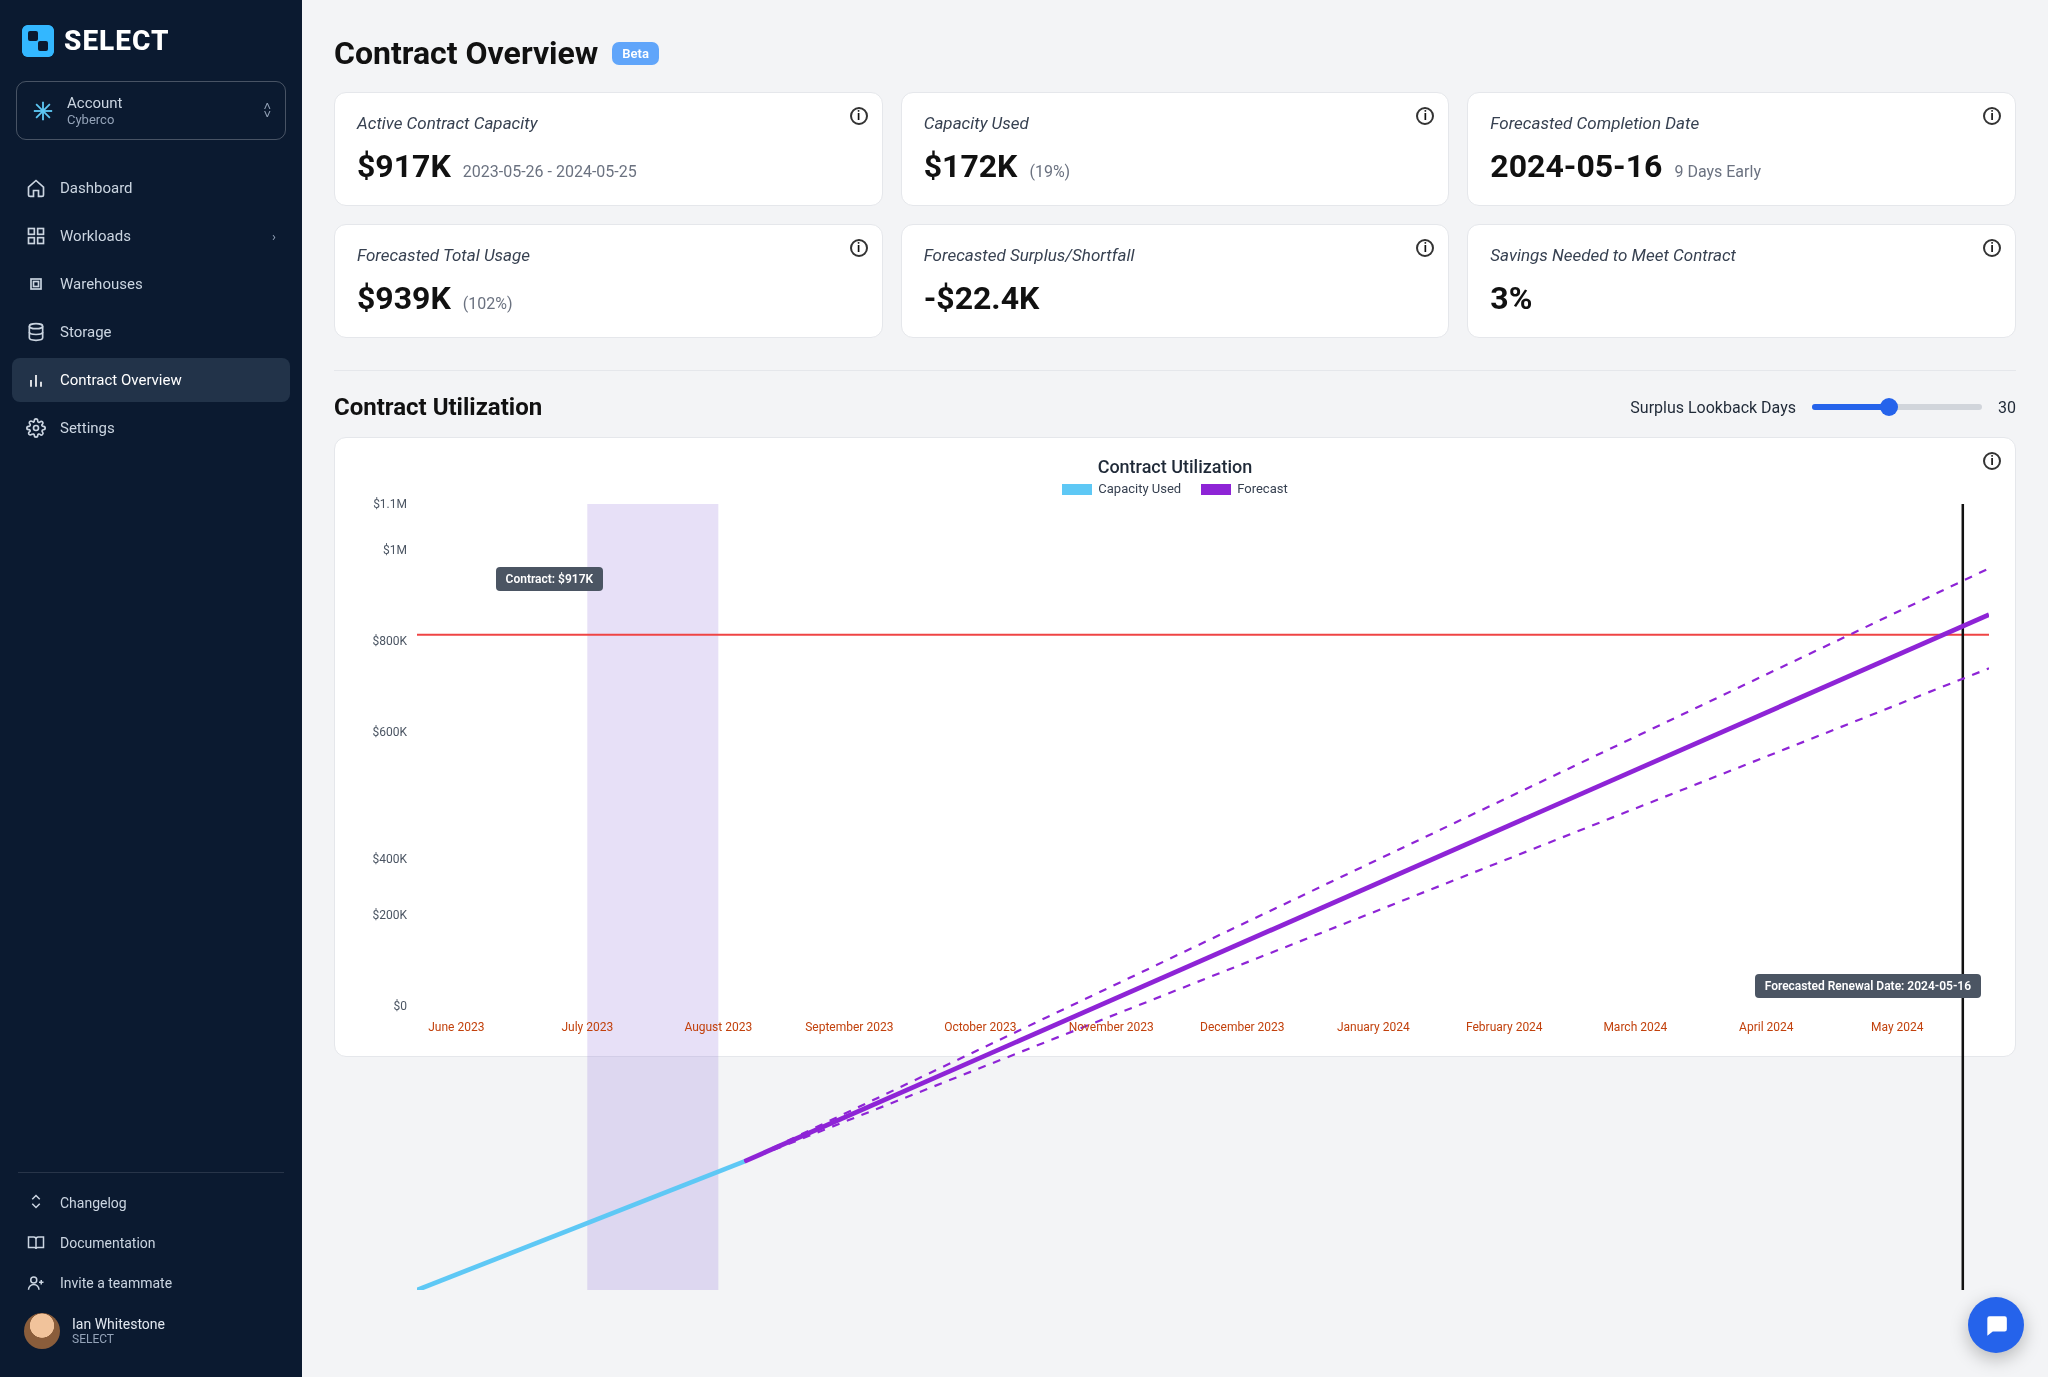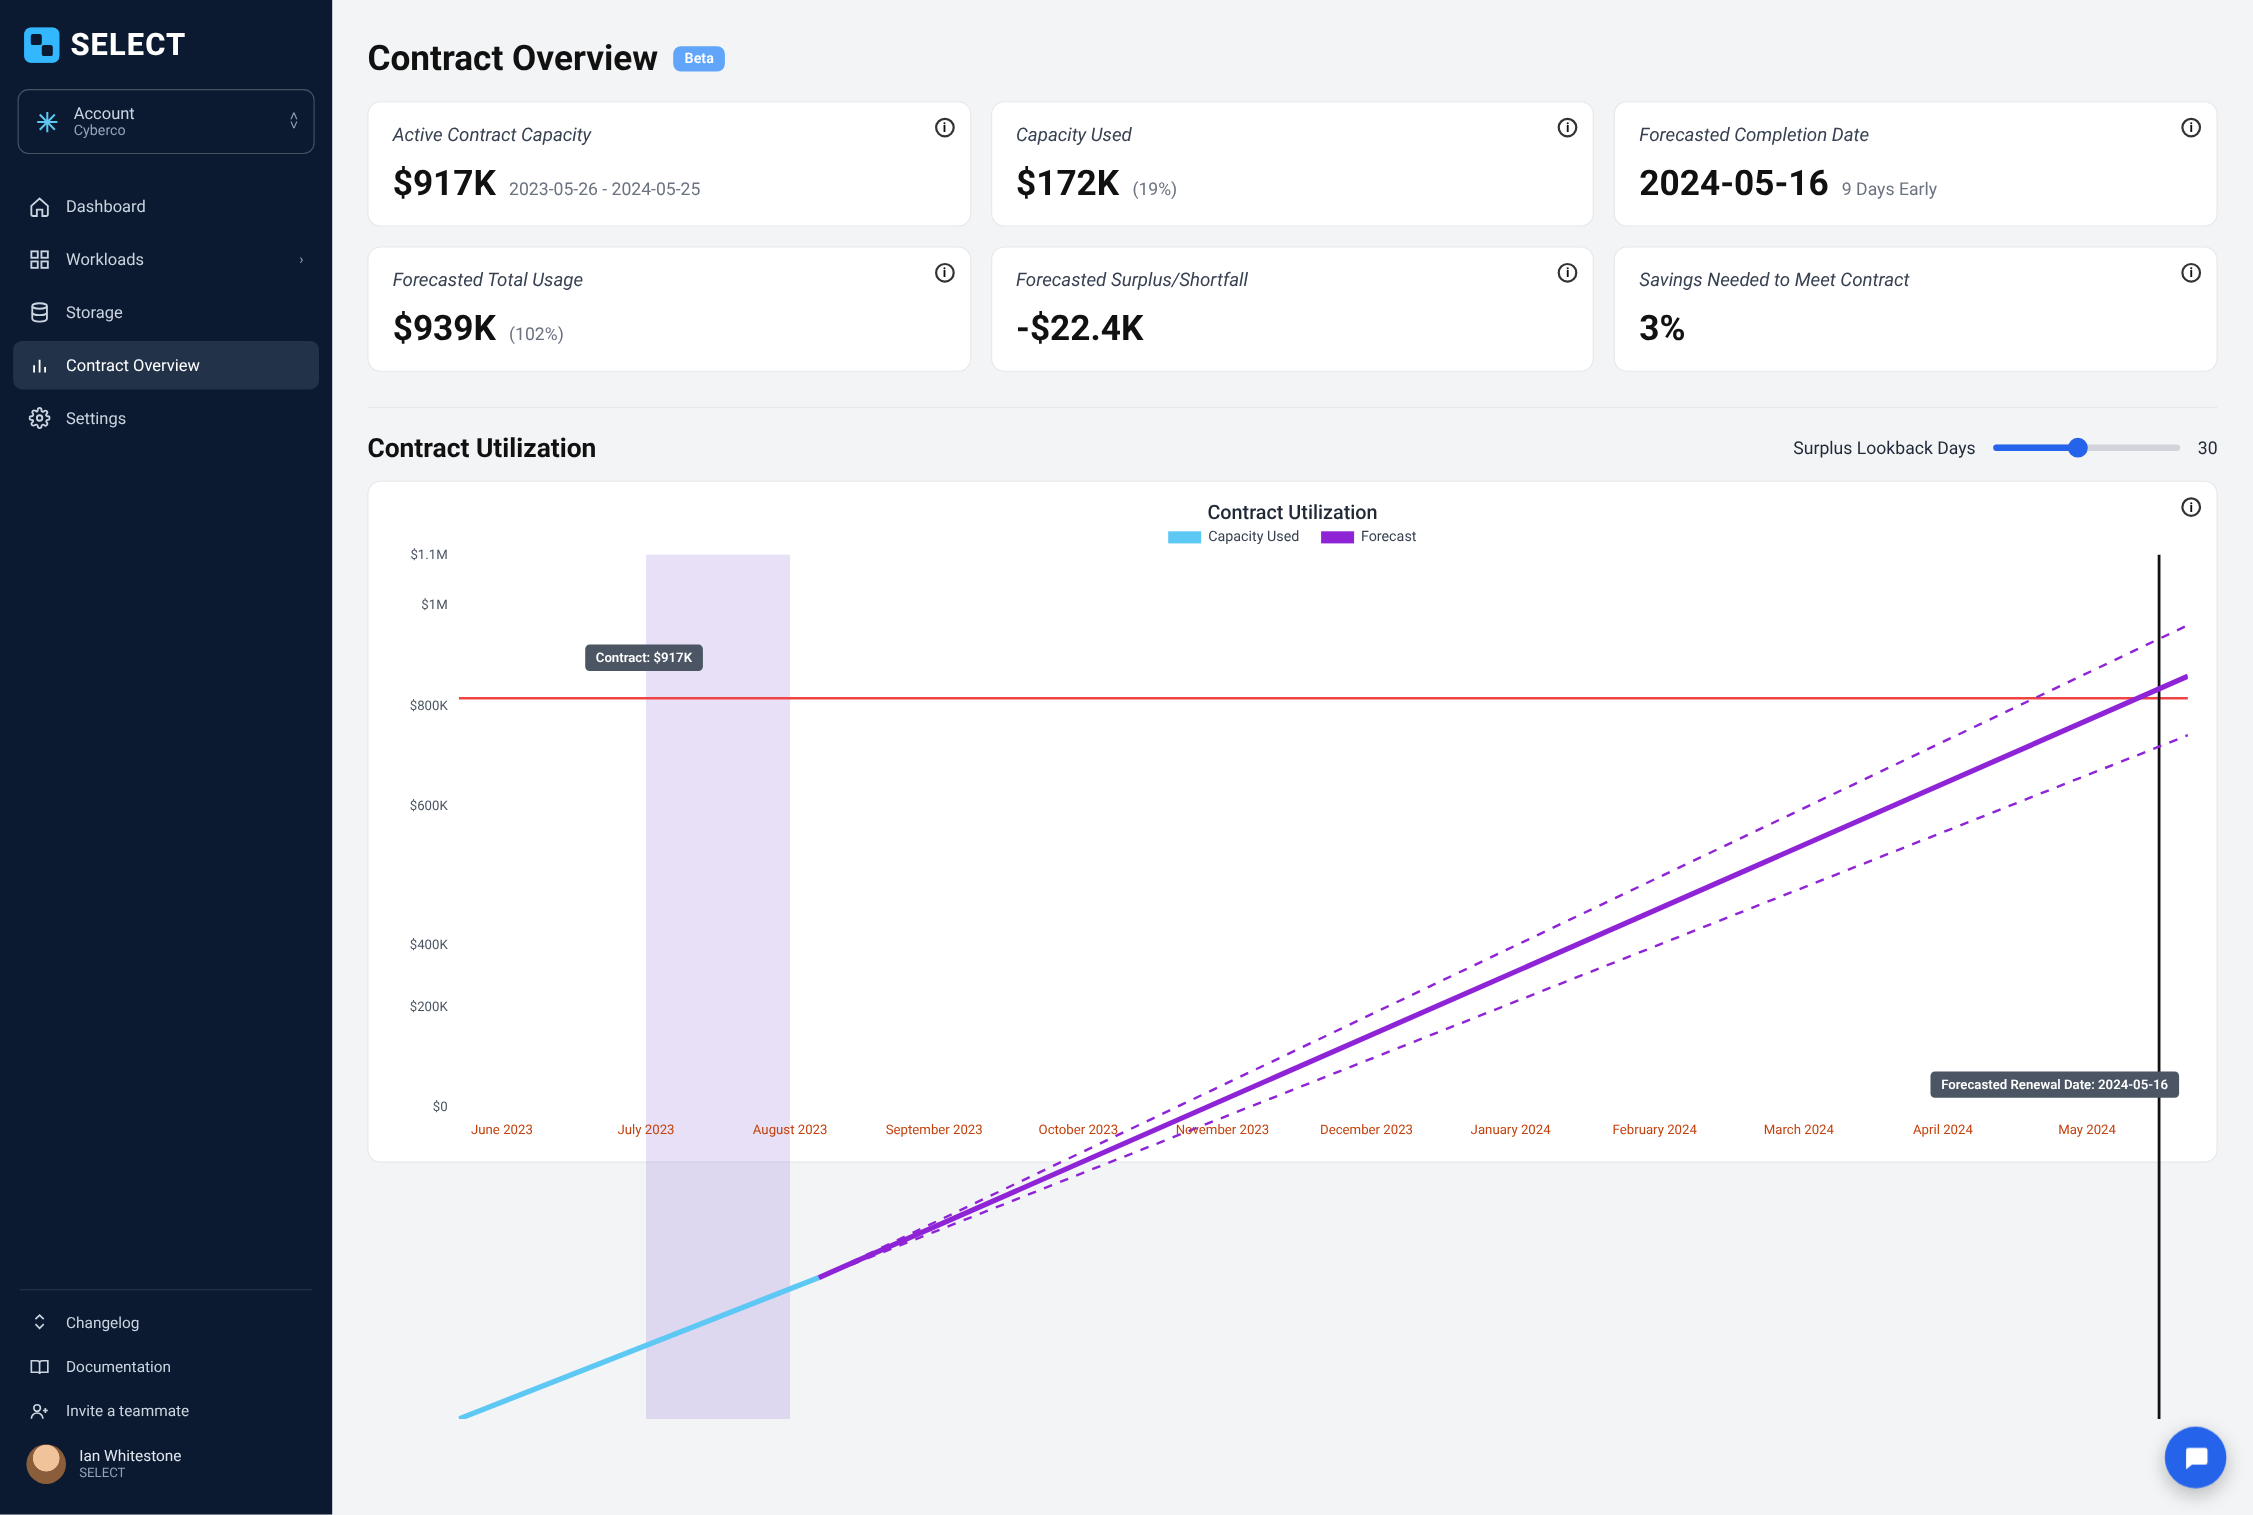--- a/index.html
+++ b/index.html
@@ -116,20 +116,29 @@
       <span class="nav-icon">
           <svg viewBox="0 0 24 24" width="20" height="20" fill="none" stroke="currentColor" stroke-width="2">
             <rect x="3" y="3" width="7" height="7"></rect>
             <rect x="14" y="3" width="7" height="7"></rect>
             <rect x="3" y="14" width="7" height="7"></rect>
             <rect x="14" y="14" width="7" height="7"></rect>
           </svg>
         </span>
       <span>Workloads</span>
       <span class="cv">›</span>
+    </div>
+    <div class="nav-item">
+      <span class="nav-icon">
+          <svg viewBox="0 0 24 24" width="20" height="20" fill="none" stroke="currentColor" stroke-width="2">
+            <rect x="6" y="6" width="12" height="12"></rect>
+            <rect x="9" y="9" width="6" height="6"></rect>
+          </svg>
+        </span>
+      <span>Warehouses</span>
     </div>
     <div class="nav-item">
       <span class="nav-icon">
           <svg viewBox="0 0 24 24" width="20" height="20" fill="none" stroke="currentColor" stroke-width="2">
             <ellipse cx="12" cy="5" rx="8" ry="3"></ellipse>
             <path d="M4 5v14c0 1.7 3.6 3 8 3s8-1.3 8-3V5"></path>
             <path d="M4 12c0 1.7 3.6 3 8 3s8-1.3 8-3"></path>
           </svg>
         </span>
       <span>Storage</span>
@@ -296,21 +305,21 @@
         <div class="xaxis-tick" style="left: 361.3px;">August 2023</div>
         <div class="xaxis-tick" style="left: 492.3px;">September 2023</div>
         <div class="xaxis-tick" style="left: 623.3px;">October 2023</div>
         <div class="xaxis-tick" style="left: 754.3px;">November 2023</div>
         <div class="xaxis-tick" style="left: 885.3px;">December 2023</div>
         <div class="xaxis-tick" style="left: 1016.3px;">January 2024</div>
         <div class="xaxis-tick" style="left: 1147.3px;">February 2024</div>
         <div class="xaxis-tick" style="left: 1278.3px;">March 2024</div>
         <div class="xaxis-tick" style="left: 1409.3px;">April 2024</div>
         <div class="xaxis-tick" style="left: 1540.3px;">May 2024</div>
-        <div class="contract-badge" style="top: 96px; left: 138.6px; margin-left: 36px;">Contract: $917K</div>
+        <div class="contract-badge" style="top: 77px; left: 138.6px;">Contract: $917K</div>
         <div class="renewal-badge" style="right: 12px; bottom: 44px;">Forecasted Renewal Date: 2024-05-16</div>
       </div>
   </div>
 </main>
 
 <div class="fab">
   <svg viewBox="0 0 24 24" fill="#fff">
       <path d="M4 4h16a2 2 0 012 2v10a2 2 0 01-2 2H9l-5 4V6a2 2 0 012-2z"></path>
     </svg>
 </div>

